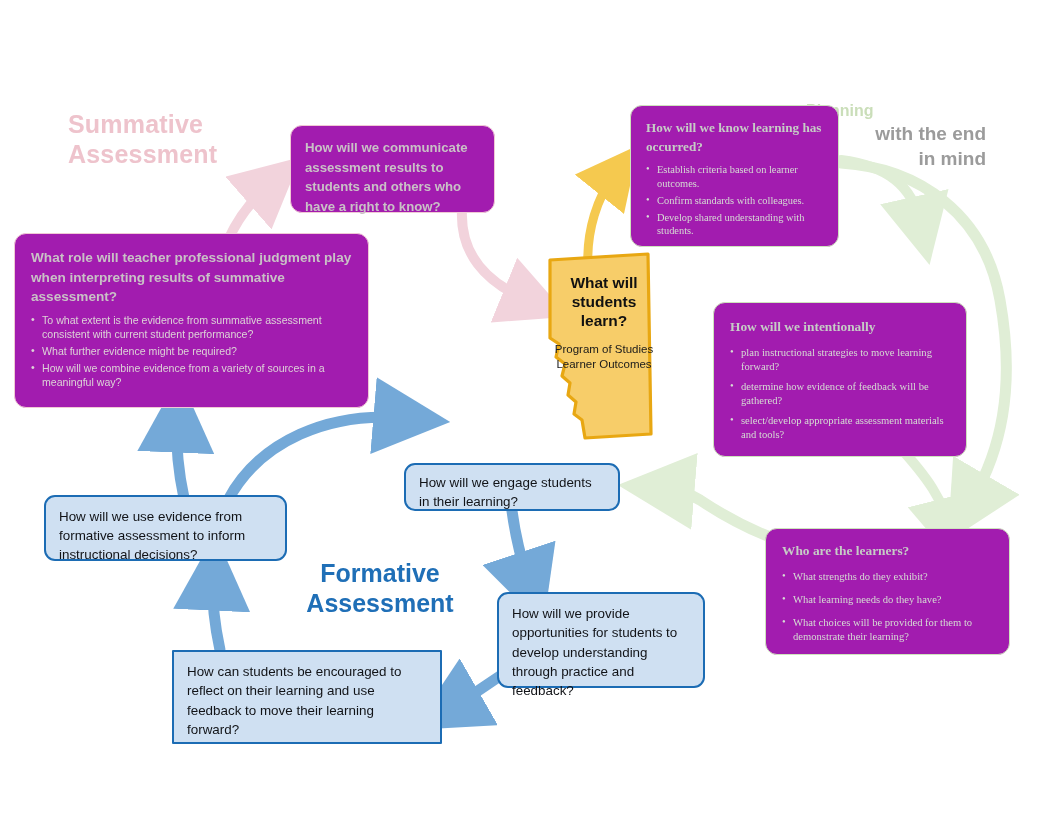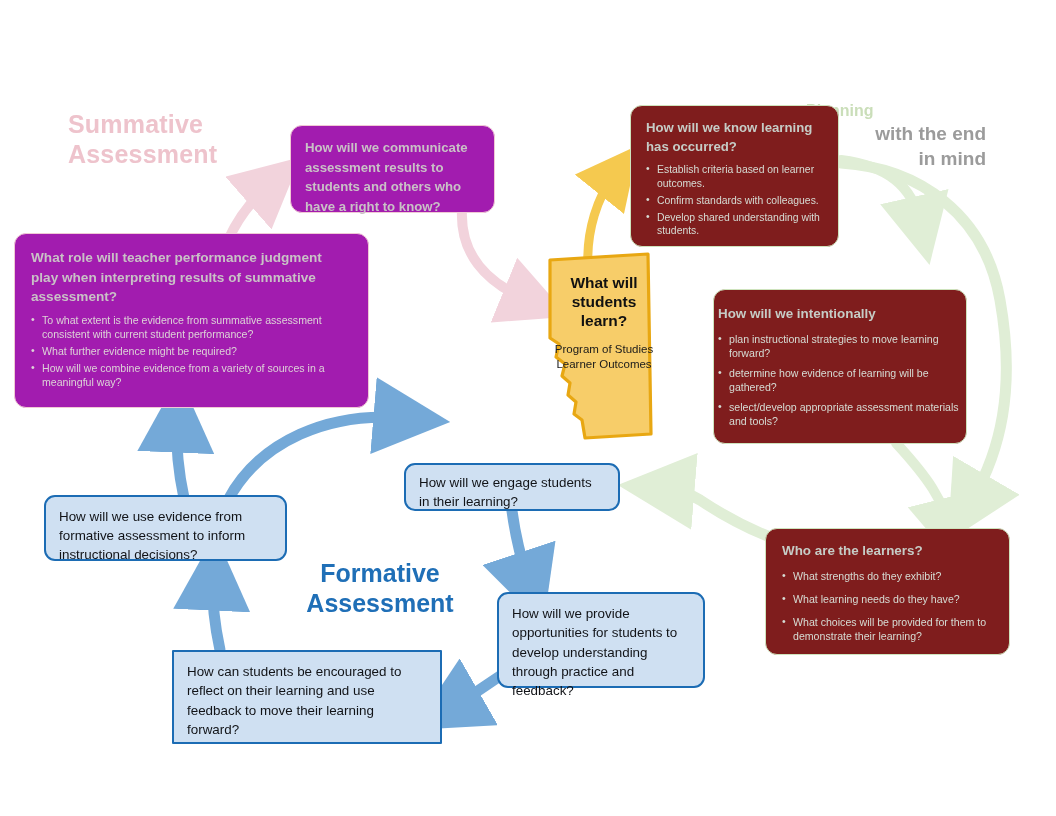--- a/index.html
+++ b/index.html
@@ -16,21 +16,21 @@
   .box ul{margin:7px 0 0 0;padding:0;list-style:none;}
   .box li{position:relative;padding-left:11px;margin-bottom:3px;line-height:1.32;}
   .box li:before{content:"\2022";position:absolute;left:0;top:-1px;}
 
   
   .pink{background:#a21caf;border:1.6px solid #f0c9d4;color:#cfc6cb;}
   .pink .title{color:#c9c1c6;}
   .pink li{color:#ddd3d7;}
 
   
-  .green{background:#7f1d1d;border:1.6px solid #cee3bd;color:#cdd3cc;}
+  .green{background:#a21caf;border:1.6px solid #cee3bd;color:#cdd3cc;font-family:Liberation Serif, serif;}
   .green .title{color:#c6ccc6;}
   .green li{color:#d6dcd4;}
 
   
   .blue{background:#cfe0f2;border:2.2px solid #1c6cb4;color:#16181b;}
   .blue .title{color:#111317;font-weight:normal;}
 
   
   .heading{position:absolute;line-height:1.18;}
   .h-summative{color:#eec3cc;font-size:25px;font-weight:bold;letter-spacing:.2px;}
@@ -129,42 +129,42 @@
   <div class="heading h-formative" style="left:300px;top:538px;width:160px;">
     <div>Formative</div>
     <div>Assessment</div>
   </div>
 
   <div class="box pink" style="left:290px;top:125px;width:205px;height:88px;padding:12px 14px;">
     <div class="title" style="font-size:13.2px;line-height:1.48;">How will we communicate assessment results to students and others who have a right to know?</div>
   </div>
 
   <div class="box pink" style="left:14px;top:233px;width:355px;height:175px;padding:14px 16px;">
-    <div class="title" style="font-size:13.6px;line-height:1.45;">What role will teacher performance judgment play when interpreting results of summative assessment?</div>
+    <div class="title" style="font-size:13.6px;line-height:1.45;">What role will teacher professional judgment play when interpreting results of summative assessment?</div>
     <ul>
       <li style="font-size:10.6px;">To what extent is the evidence from summative assessment consistent with current student performance?</li>
       <li style="font-size:10.6px;">What further evidence might be required?</li>
       <li style="font-size:10.6px;">How will we combine evidence from a variety of sources in a meaningful way?</li>
     </ul>
   </div>
 
   <div class="box green" style="left:630px;top:105px;width:209px;height:142px;padding:13px 15px;">
     <div class="title" style="font-size:13.2px;line-height:1.42;">How will we know learning has occurred?</div>
     <ul>
       <li style="font-size:10.4px;">Establish criteria based on learner outcomes.</li>
       <li style="font-size:10.4px;">Confirm standards with colleagues.</li>
       <li style="font-size:10.4px;">Develop shared understanding with students.</li>
     </ul>
   </div>
 
-  <div class="box green" style="left:713px;top:289px;width:254px;height:155px;padding:14px 4px;">
+  <div class="box green" style="left:713px;top:302px;width:254px;height:155px;padding:14px 16px;">
     <div class="title" style="font-size:13.4px;line-height:1.42;">How will we intentionally</div>
     <ul style="margin-top:10px;">
       <li style="font-size:10.6px;margin-bottom:6px;">plan instructional strategies to move learning forward?</li>
-      <li style="font-size:10.6px;margin-bottom:6px;">determine how evidence of learning will be gathered?</li>
+      <li style="font-size:10.6px;margin-bottom:6px;">determine how evidence of feedback will be gathered?</li>
       <li style="font-size:10.6px;">select/develop appropriate assessment materials and tools?</li>
     </ul>
   </div>
 
   <div class="box green" style="left:765px;top:528px;width:245px;height:127px;padding:13px 16px;">
     <div class="title" style="font-size:13.4px;line-height:1.4;">Who are the learners?</div>
     <ul style="margin-top:9px;">
       <li style="font-size:10.6px;margin-bottom:9px;">What strengths do they exhibit?</li>
       <li style="font-size:10.6px;margin-bottom:9px;">What learning needs do they have?</li>
       <li style="font-size:10.6px;">What choices will be provided for them to demonstrate their learning?</li>

